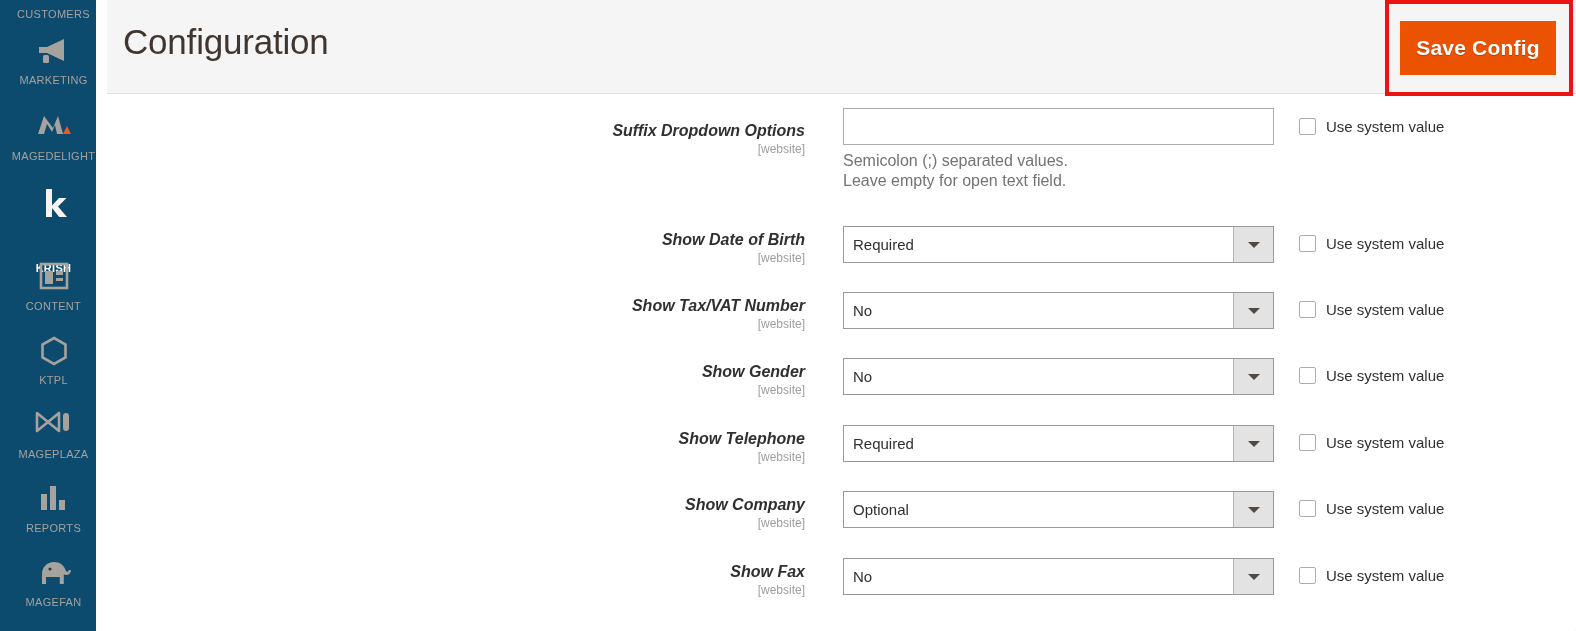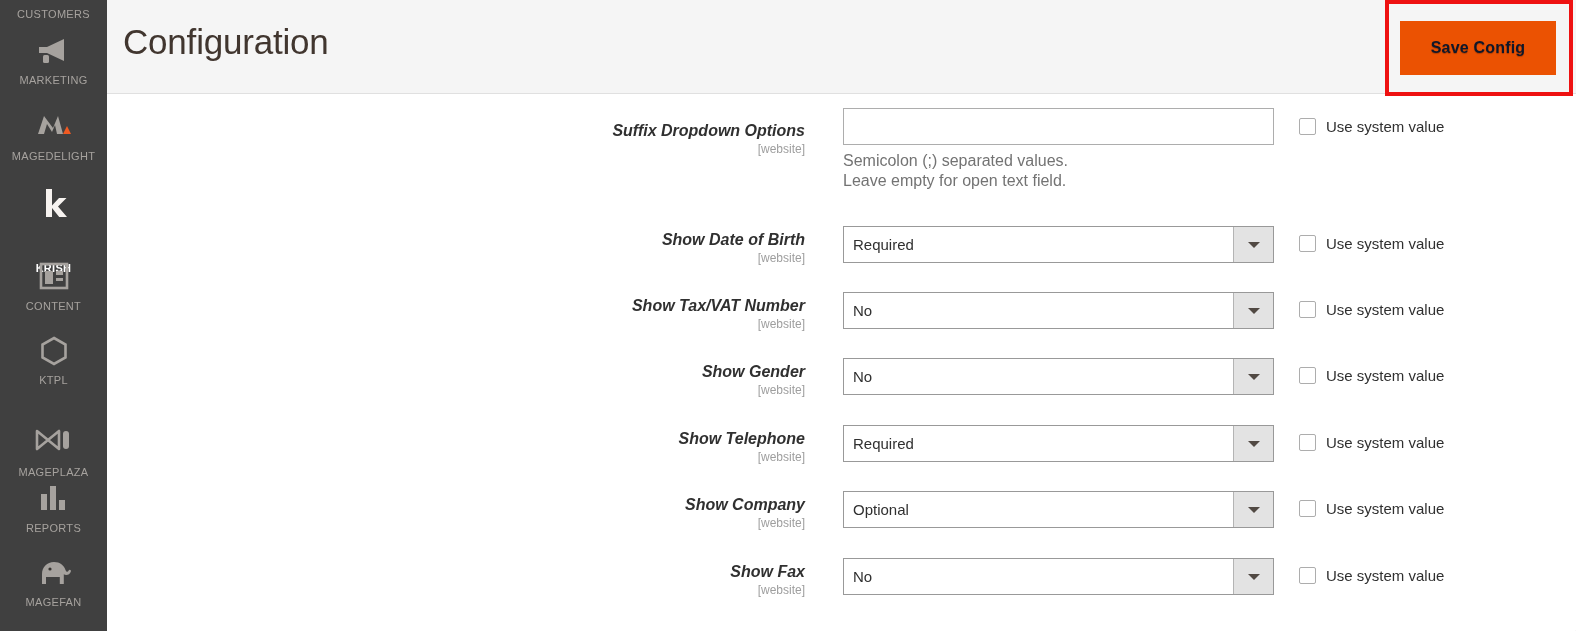--- a/index.html
+++ b/index.html
@@ -14,23 +14,23 @@
     position: relative;
     width: 1576px;
     height: 631px;
     background: #ffffff;
   }
 
   
   #sidebar {
     position: absolute;
     left: 0; top: 0;
-    width: 107px;
+    width: 96px;
     height: 631px;
-    background: #404040;
+    background: #0c4a6e;
     overflow: hidden;
   }
   .nav-item {
     position: absolute;
     left: 0;
     width: 107px;
     text-align: center;
     color: #a6a29e;
     cursor: pointer;
     user-select: none;
@@ -89,23 +89,23 @@
     pointer-events: none;
   }
   #save-config-button {
     position: absolute;
     left: 1293px;
     top: 21px;
     width: 156px;
     height: 54px;
     background: #eb5202;
     border: none;
-    color: #0f172a;
+    color: #ffffff;
     font-family: "Liberation Sans", sans-serif;
-    font-size: 16px;
+    font-size: 21px;
     font-weight: bold;
     letter-spacing: 0.2px;
     cursor: pointer;
     text-shadow: 0 1px 1px rgba(0,0,0,0.25);
   }
 
   
   #form-area {
     position: absolute;
     left: 0; top: 94px;
@@ -281,21 +281,21 @@
         <span class="nav-label">CONTENT</span>
       </div>
       <div class="nav-item" style="top: 336px;">
         <span class="nav-icon">
           <svg width="28" height="30" viewBox="0 0 28 30">
             <path d="M14 2 L25.5 8.5 V21.5 L14 28 L2.5 21.5 V8.5 Z" fill="none" stroke="currentColor" stroke-width="2.6"></path>
           </svg>
         </span>
         <span class="nav-label">KTPL</span>
       </div>
-      <div class="nav-item" style="top: 428px;">
+      <div class="nav-item" style="top: 410px;">
         <span class="nav-icon">
           <svg width="38" height="24" viewBox="0 0 38 24">
             <path d="M2 3 L13 12 L2 21 Z" fill="none" stroke="currentColor" stroke-width="2.6" stroke-linejoin="round"></path>
             <path d="M13 12 L24 3 L24 21 Z" fill="none" stroke="currentColor" stroke-width="2.6" stroke-linejoin="round"></path>
             <rect x="28" y="3" width="6" height="18" rx="3" fill="currentColor"></rect>
           </svg>
         </span>
         <span class="nav-label">MAGEPLAZA</span>
       </div>
       <div class="nav-item" style="top: 484px;">

